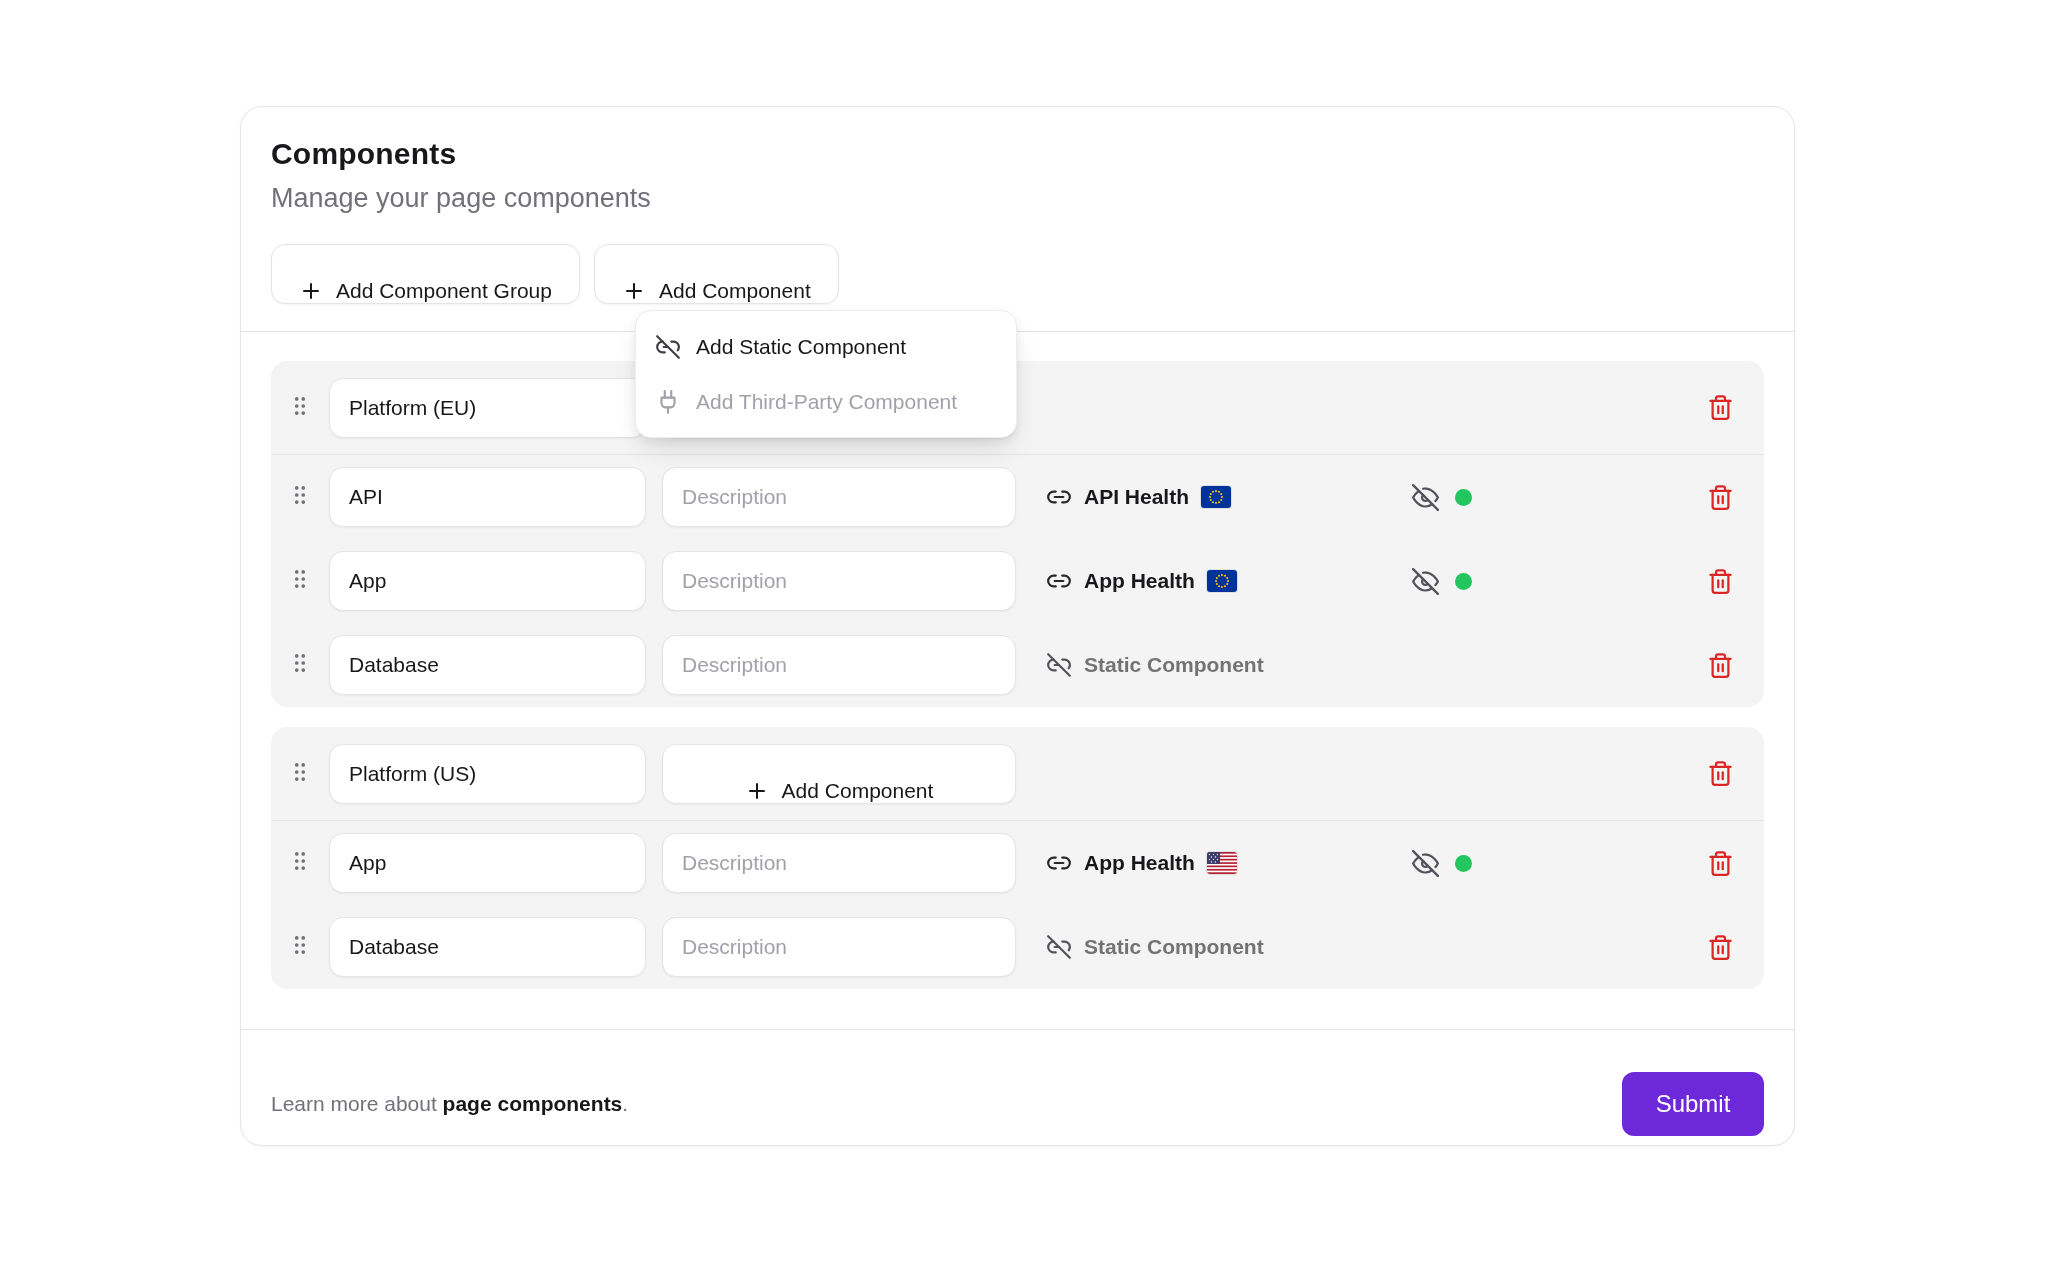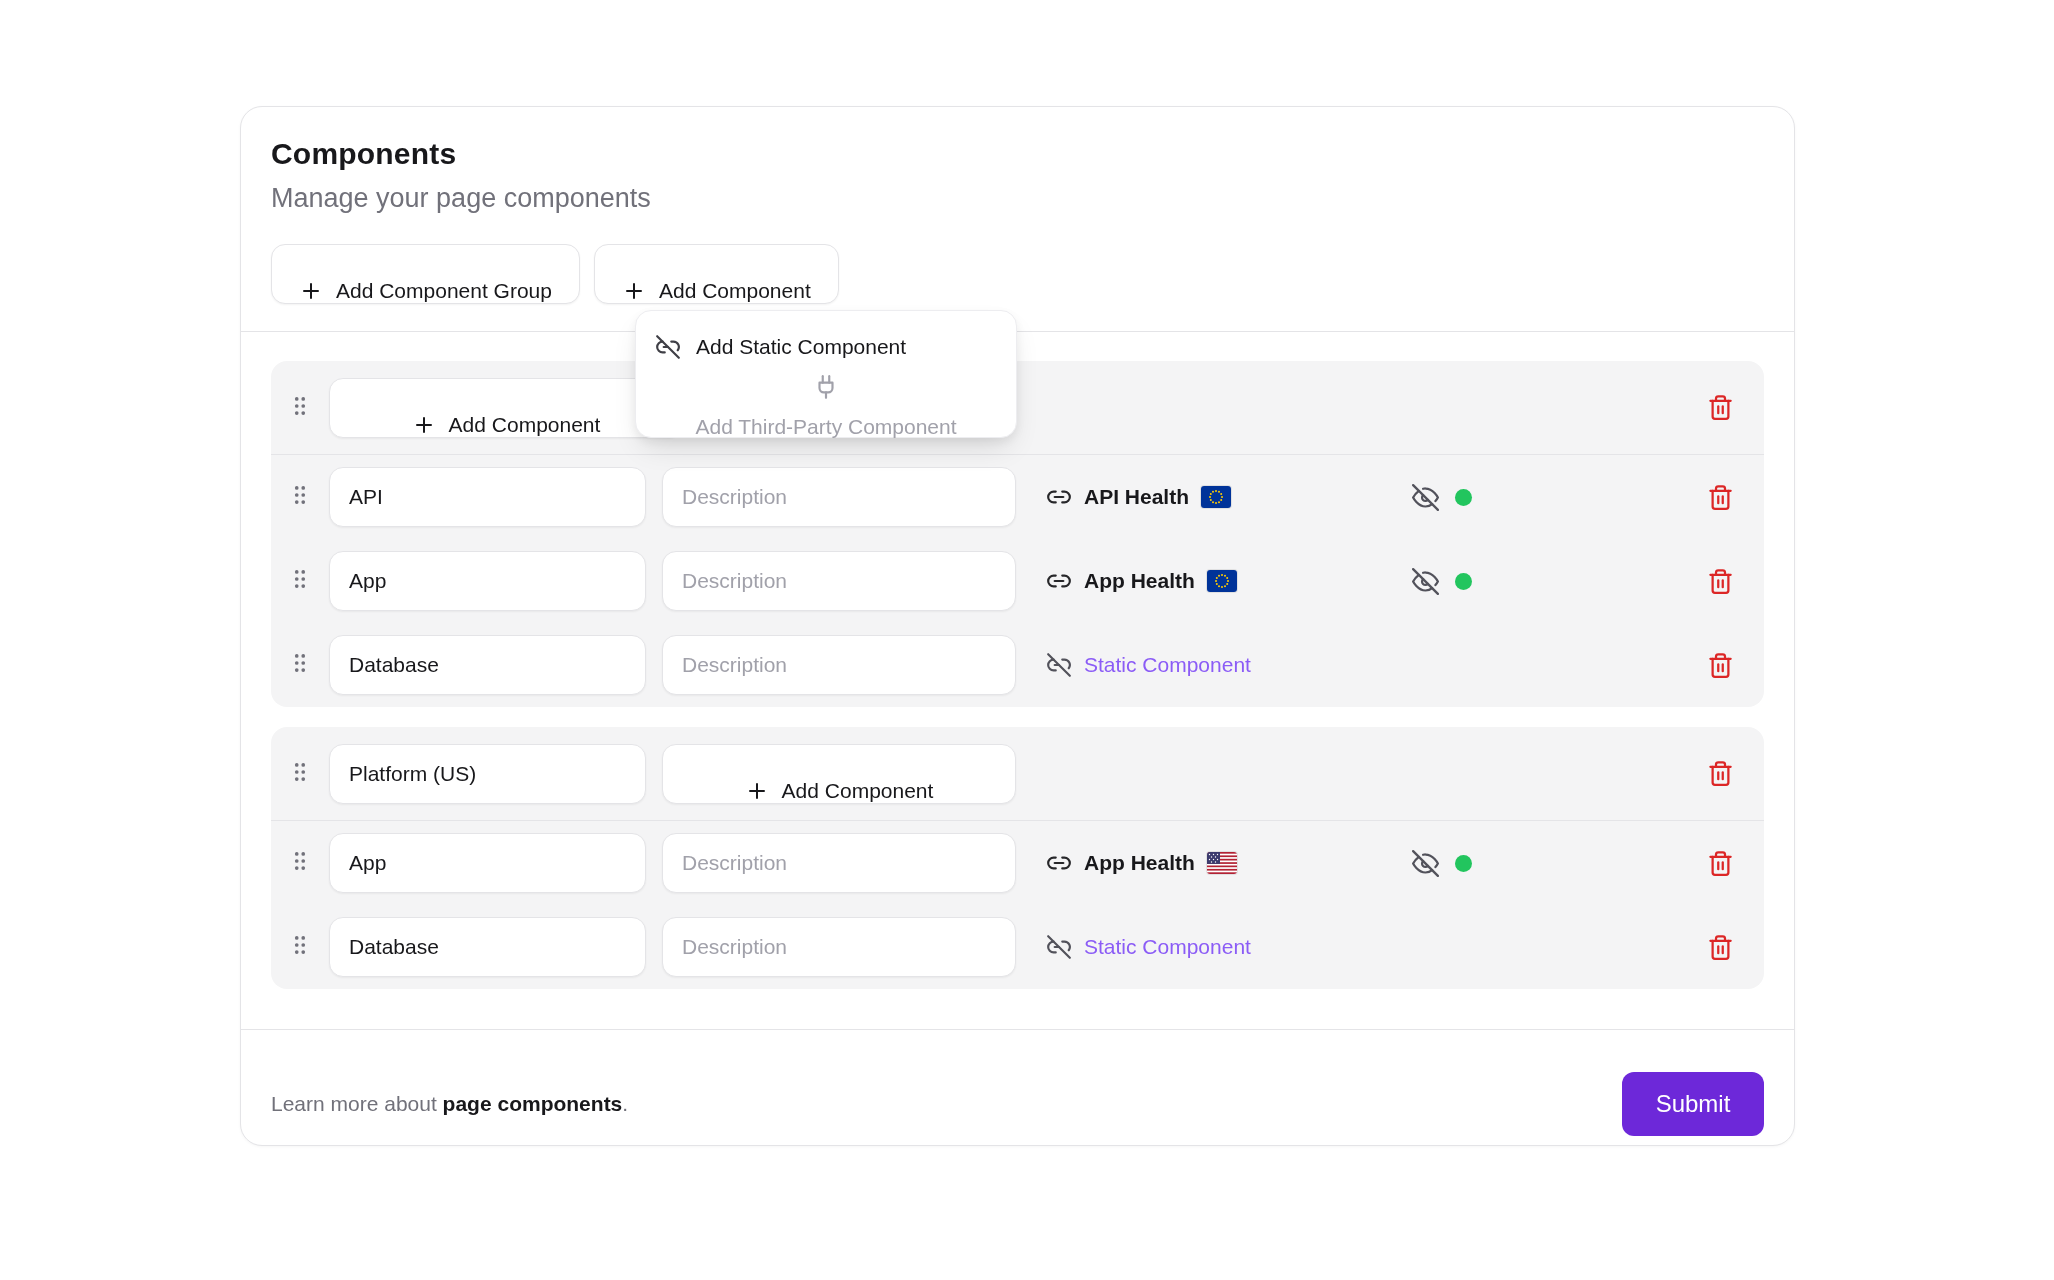--- a/index.html
+++ b/index.html
@@ -52,21 +52,21 @@
   }
   .inp::placeholder{ color:#a1a1aa; }
   .inp.name{ width:317px; }
   .inp.desc{ width:354px; }
   .btn.in-group{ width:354px; flex:none; }
   .monitor{
     width:364px; flex:none; display:flex; align-items:center; gap:12px;
     padding-left:14px; font-size:21px;
   }
   .monitor .mlabel{ font-weight:700; color:#18181b; white-space:nowrap; }
-  .monitor.static .mlabel{ font-weight:400; color:#8b5cf6; }
+  .monitor.static .mlabel{ font-weight:700; color:#737373; }
   .monitor .icon{ color:#27272a; }
   .monitor.static .icon{ color:#52525b; }
   .flag{ flex:none; border-radius:3px; overflow:hidden; box-shadow:0 0 0 1px rgba(0,0,0,.08); height:22px; }
   .flag svg{ display:block; }
   .vis{ width:76px; flex:none; display:flex; align-items:center; gap:16px; }
   .eye{ color:#52525b; background:none; border:none; padding:0; cursor:pointer; }
   .dot{ width:17px; height:17px; border-radius:50%; background:#22c55e; flex:none; }
   .trash{
     margin-left:auto; background:none; border:none; padding:0; cursor:pointer;
     color:#dc2626; display:inline-flex; flex:none;
@@ -76,21 +76,21 @@
     position:absolute; left:635px; top:310px; width:382px;
     background:#fff; border:1px solid #ededf0; border-radius:16px;
     padding:8px 0; z-index:50;
     box-shadow:0 14px 30px -8px rgba(0,0,0,.14), 0 4px 10px rgba(0,0,0,.06);
   }
   .menu-item{
     height:55px; display:flex; align-items:center; gap:15px;
     padding:0 19px; font-size:21px; color:#18181b; cursor:pointer;
   }
   .menu-item .icon{ color:#3f3f46; }
-  .menu-item.disabled{ color:#a1a1aa; cursor:default;flex-direction:column; }
+  .menu-item.disabled{ color:#a1a1aa; cursor:default; }
   .menu-item.disabled .icon{ color:#a1a1aa; }
   .submenu-chevron{ margin-left:auto; color:#52525b; }
   
   .card-footer{
     height:149px; border-top:1px solid #e4e4e7;
     display:flex; align-items:center; justify-content:space-between;
     padding:8px 30px;
   }
   .learn{ font-size:21px; color:#71717a; }
   .learn .link{ color:#18181b; font-weight:700; cursor:pointer; }
@@ -135,20 +135,21 @@
         <span class="grip">
           <svg width="26" height="26" viewBox="0 0 24 24" fill="currentColor">
               <circle cx="9" cy="5.5" r="1.7"></circle>
               <circle cx="9" cy="12" r="1.7"></circle>
               <circle cx="9" cy="18.5" r="1.7"></circle>
               <circle cx="15" cy="5.5" r="1.7"></circle>
               <circle cx="15" cy="12" r="1.7"></circle>
               <circle cx="15" cy="18.5" r="1.7"></circle>
             </svg>
         </span>
+        <input class="inp name" value="Platform (EU)" style="">
         <button class="btn in-group">
           <span class="icon">
             <svg width="24" height="24" viewBox="0 0 24 24" fill="none" stroke="currentColor" stroke-width="2" stroke-linecap="round">
                 <path d="M5 12h14M12 5v14"></path>
               </svg>
           </span>
           <span>Add Component</span>
         </button>
         <button class="trash">
           <svg width="27" height="27" viewBox="0 0 24 24" fill="none" stroke="currentColor" stroke-width="2" stroke-linecap="round" stroke-linejoin="round">

